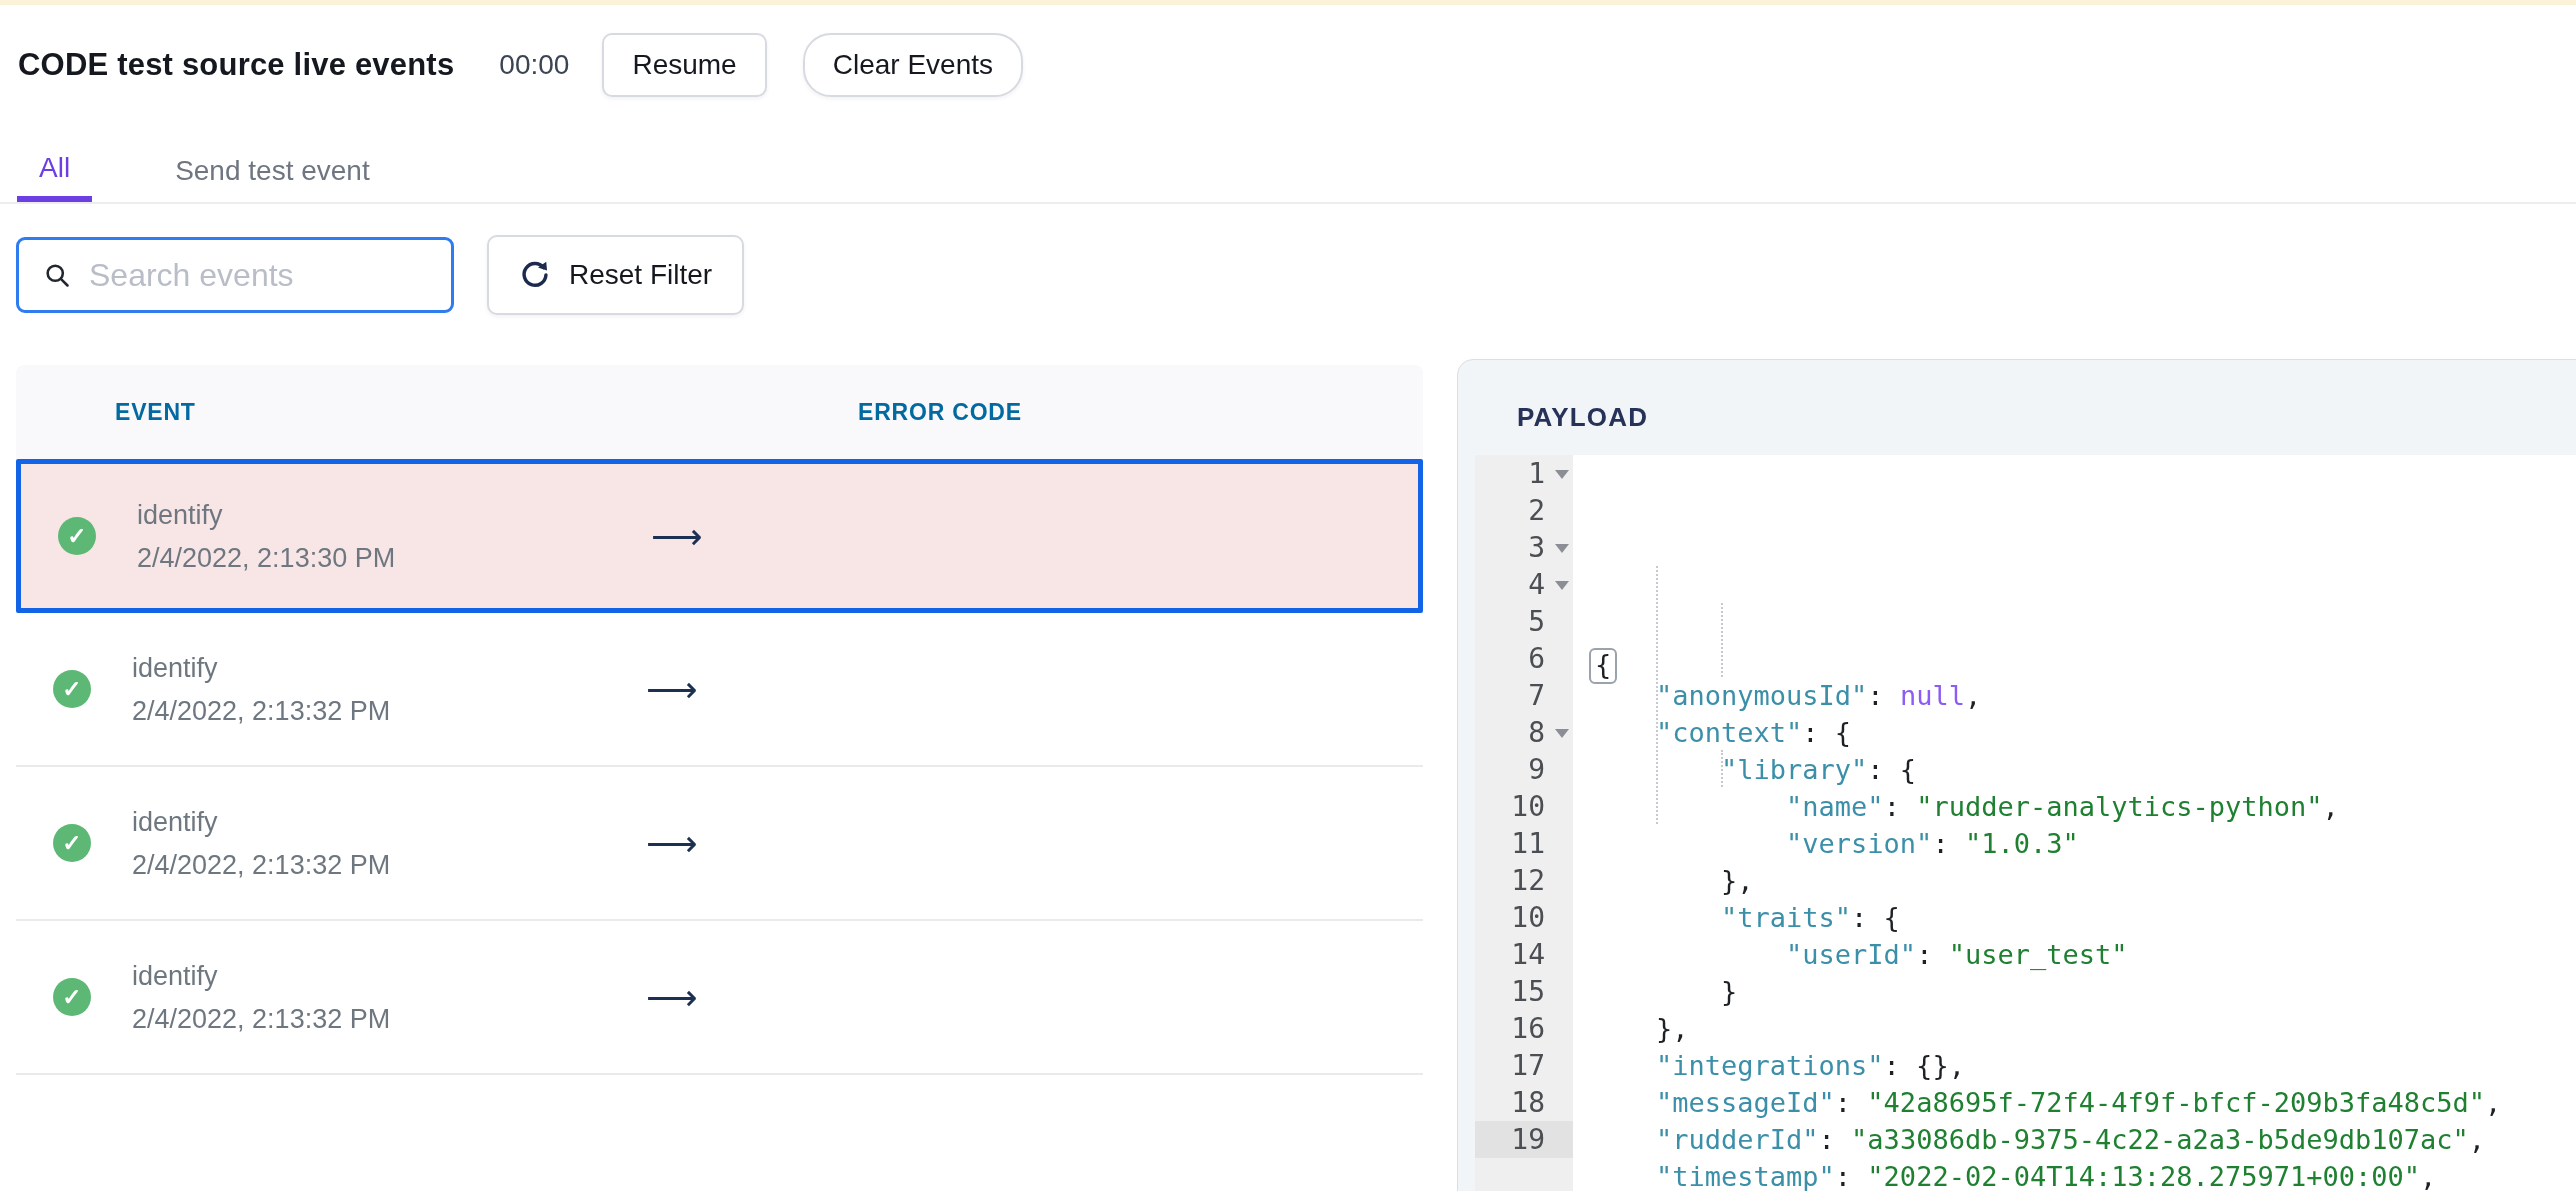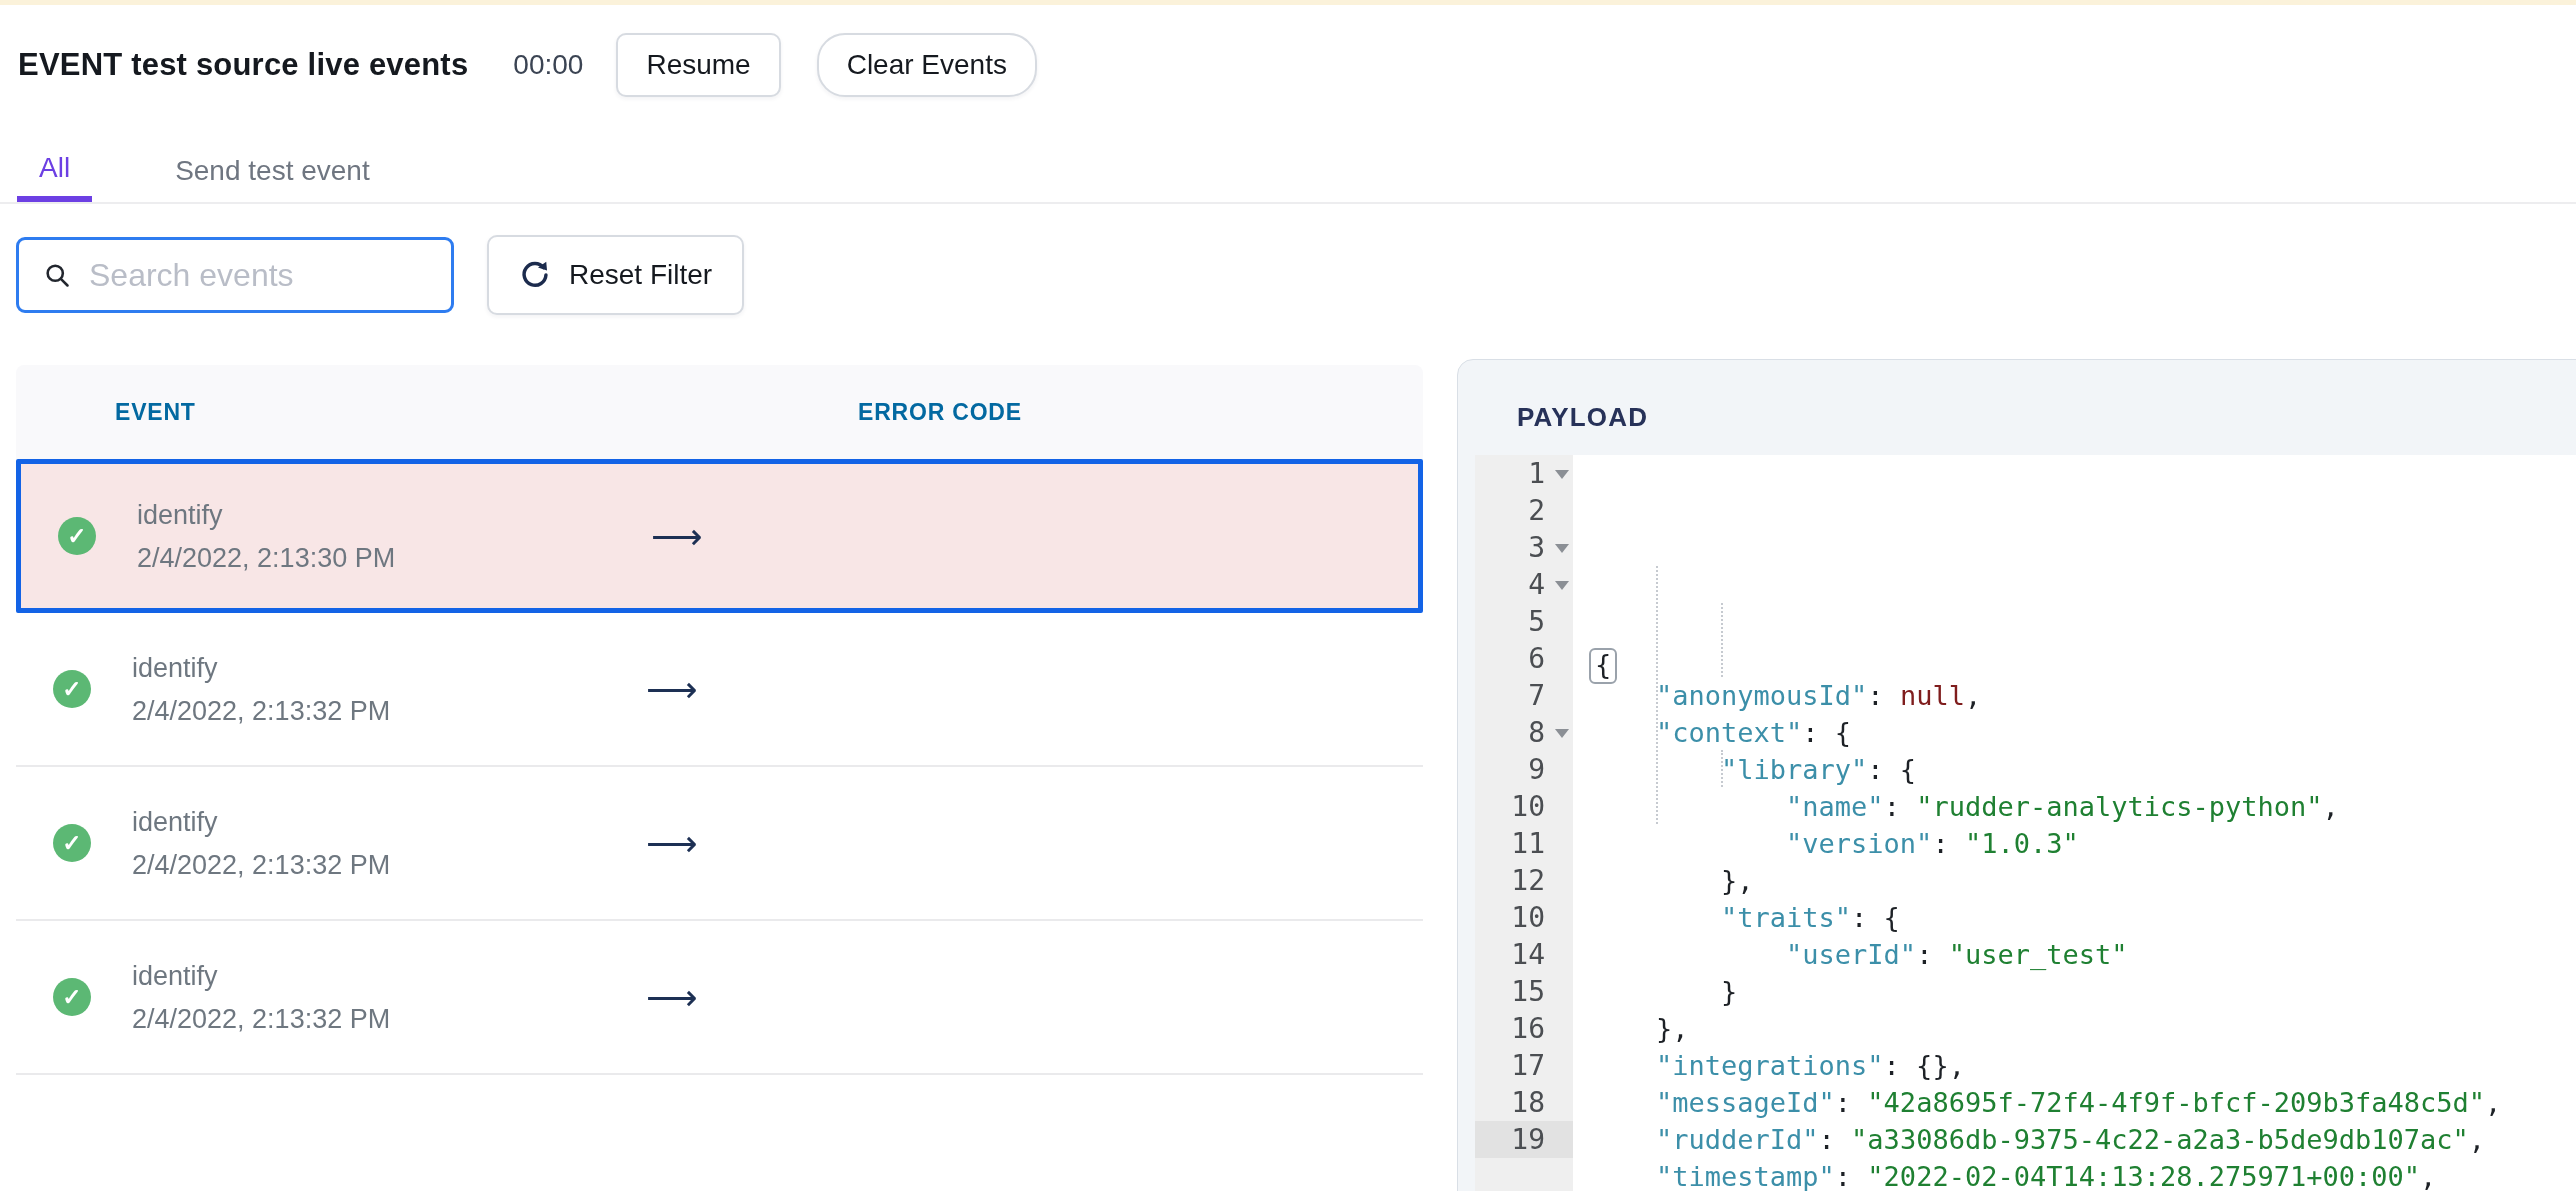--- a/index.html
+++ b/index.html
@@ -94,38 +94,38 @@
     position:absolute;right:4px;top:15px;width:0;height:0;
     border-left:7px solid transparent;border-right:7px solid transparent;border-top:9px solid #8b8f95;
   }
   .code{
     flex:1;position:relative;padding-left:18px;font-size:27px;line-height:37px;
     white-space:pre;color:#1d2126;overflow:hidden;
   }
   .cline{height:37px;}
   .k{color:#3c8fa9;}
   .s{color:#1f8032;}
-  .nu{color:#7f1d1d;}
+  .nu{color:#8b5cf6;}
   .pu{color:#1d2126;}
   .bm{
     display:inline-block;border:2px solid #9aa2ab;border-radius:6px;background:#fff;
     padding:0 4px;line-height:30px;height:32px;margin-left:-2px;vertical-align:-6px;
   }
   .iguide{position:absolute;border-left:2px dotted #c6cad0;width:0;}
   .ig1{left:83px;top:111px;height:258px;}
   .ig2{left:148px;top:148px;height:74px;}
   .ig3{left:148px;top:295px;height:37px;}
 </style>
 </head>
 <body>
 
 <div class="top-strip"></div>
 
 <div class="topbar">
-  <div class="page-title">EVENT test source live events</div>
+  <div class="page-title">CODE test source live events</div>
   <div class="timer">00:00</div>
   <button class="btn btn-resume">Resume</button>
   <button class="btn btn-clear">Clear Events</button>
 </div>
 
 <div class="tabs">
   <div class="tab active">All</div>
   <div class="tab inactive">Send test event</div>
 </div>
 

